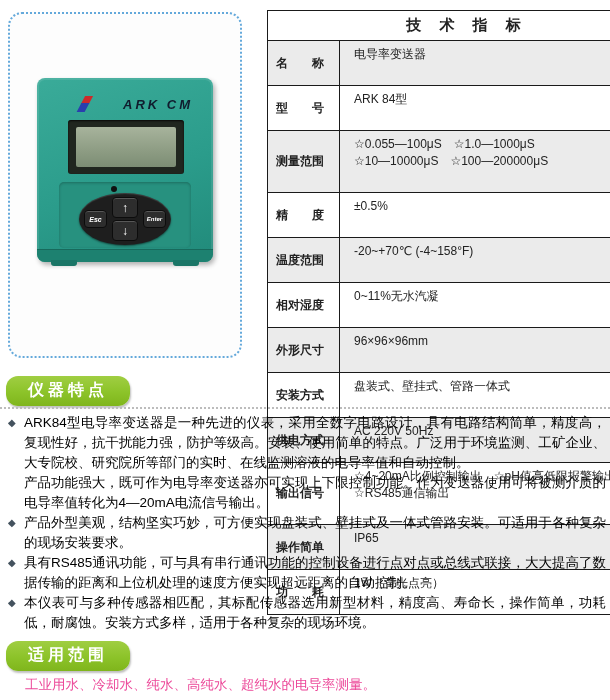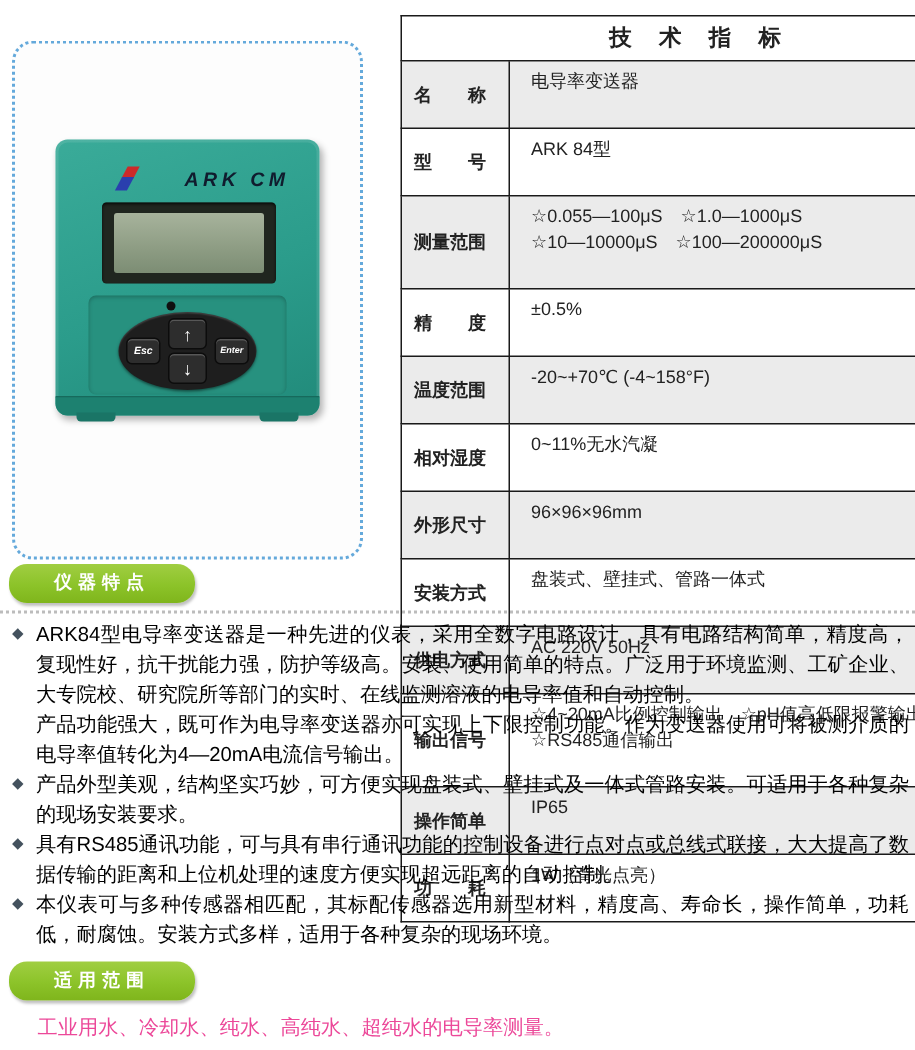--- a/index.html
+++ b/index.html
@@ -5,21 +5,21 @@
   * { margin:0; padding:0; box-sizing:border-box; }
   html,body { background:#ffffff; }
   .page {
     position:relative; width:610px; height:700px; margin:0 auto;
     background:#ffffff; overflow:hidden;
     font-family:"Liberation Sans","DejaVu Sans",sans-serif; color:#333;
   }
 
   
   .photo-box {
-    position:absolute; left:8px; top:27px; width:234px; height:346px;
+    position:absolute; left:8px; top:12px; width:234px; height:346px;
     border:2px dotted #64a9db; border-radius:14px; background:#fdfdfd;
   }
   .device {
     position:absolute; left:27px; top:64px; width:176px; height:184px;
     background:linear-gradient(160deg,#3aab99 0%, #2b9c8b 55%, #218a7a 100%);
     border-radius:8px;
     box-shadow:2px 3px 5px rgba(0,0,0,0.30), inset 0 0 0 2px rgba(255,255,255,0.10);
   }
   .device-logo { position:absolute; left:42px; top:18px; width:14px; height:16px; }
   .logo-stripe-red  { position:absolute; left:4px; top:0;  width:8px; height:8px; background:#cc2a2a; transform:skewX(-28deg); }
@@ -72,21 +72,21 @@
   .spec-table td, .spec-table th { border:1px solid #1a1a1a; vertical-align:middle; }
   .spec-title { font-size:15px; font-weight:bold; letter-spacing:7px; text-align:center; padding:5px 2px; background:#fff; }
   .spec-label { width:72px; padding:5px 8px; font-weight:bold; white-space:pre-wrap; line-height:15px; }
   .spec-value { padding:5px 6px 22px 14px; white-space:pre-wrap; line-height:17px; }
   tr.alt td { background:#ebebeb;margin-top:16px; }
 
   
   .section-badge {
     display:inline-block; min-width:124px; padding:4px 12px 5px;
     background:linear-gradient(180deg,#a0ce42 0%, #8cc329 55%, #7fb51c 100%);
-    border-radius:12px; color:#ffffff; font-size:12px; font-weight:bold;
+    border-radius:12px; color:#ffffff; font-size:16px; font-weight:bold;
     letter-spacing:4px; text-align:center;
     box-shadow:1px 2px 2px rgba(0,0,0,0.25);
   }
   .features-header { position:absolute; left:6px; top:376px; }
   .dotted-sep { position:absolute; left:0; top:407px; width:610px; border-top:2px dotted #bcbcbc; }
 
   
   .features-list { position:absolute; left:8px; top:413px; width:598px; list-style:none; }
   .feature-item { display:flex; margin:0; }
   .feature-bullet { flex:0 0 16px; font-size:10px; color:#44525e; padding-top:4px; }

